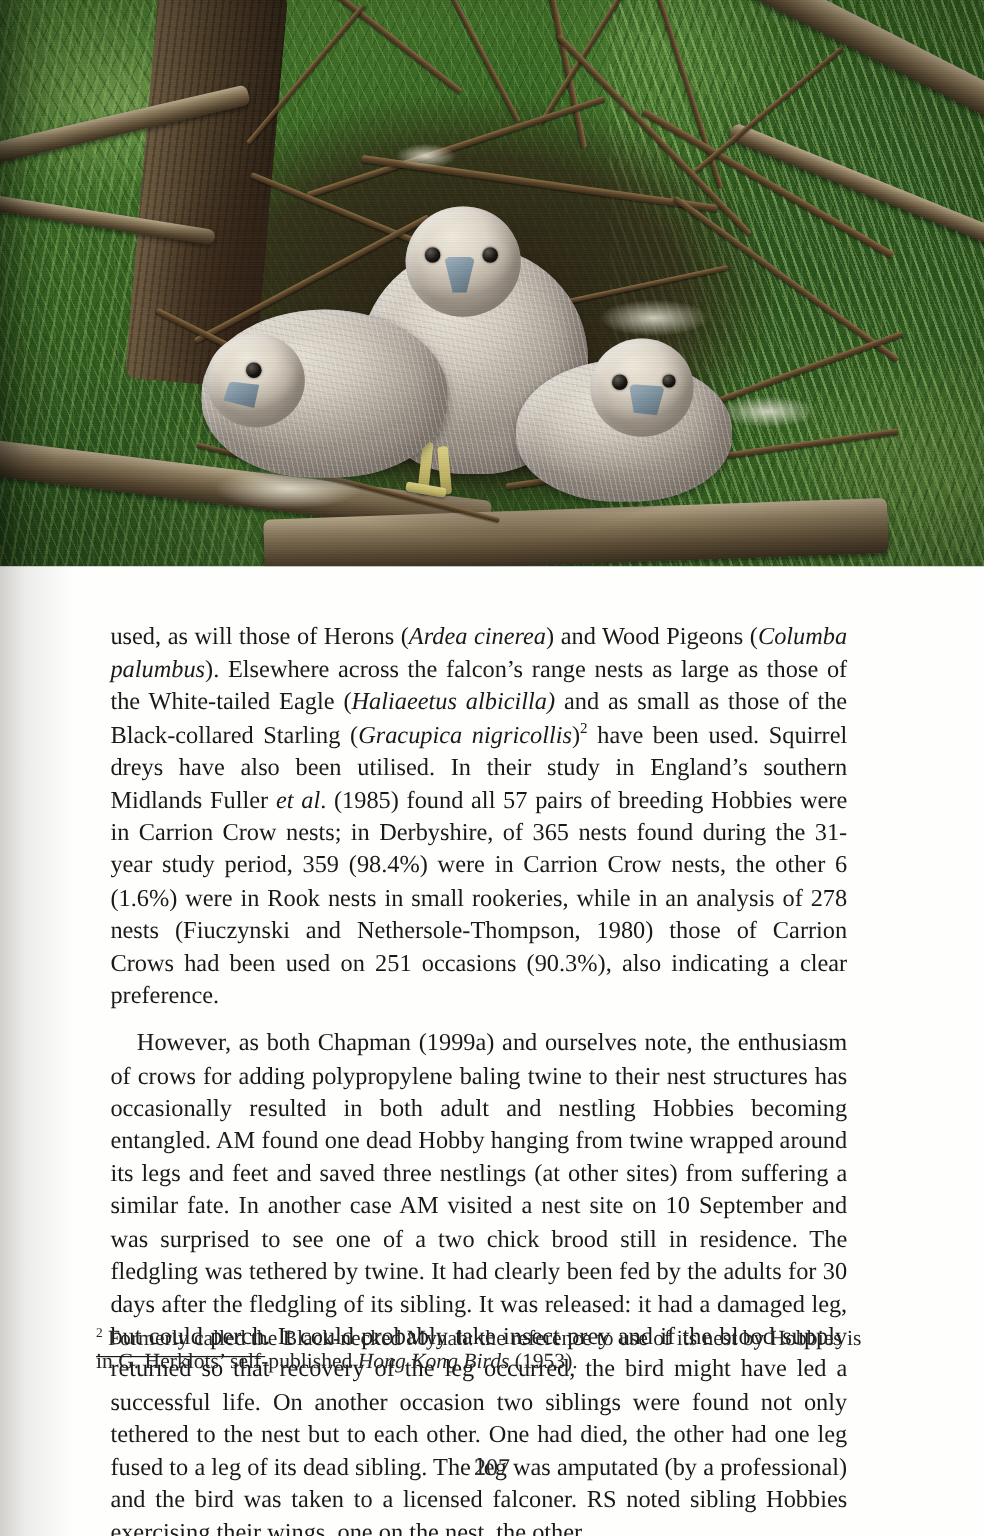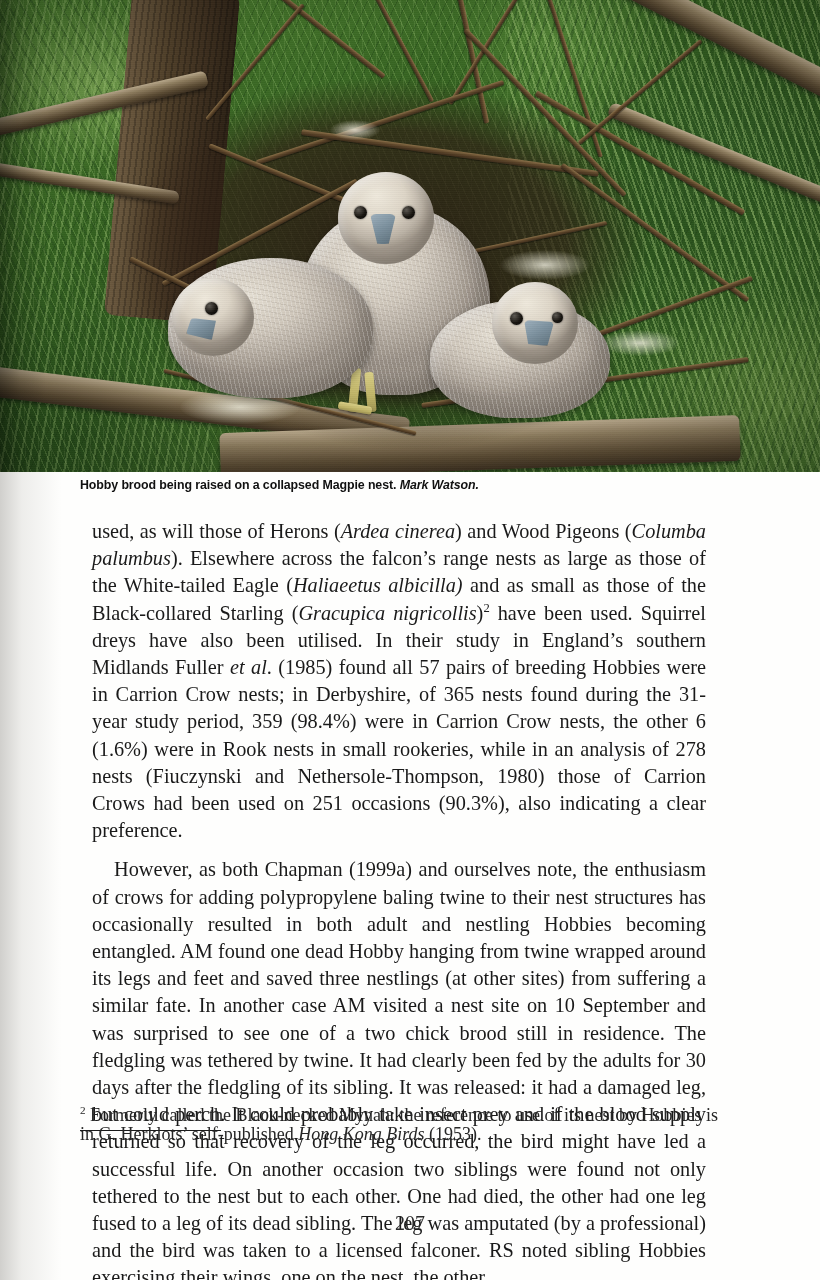--- a/index.html
+++ b/index.html
@@ -287,24 +287,20 @@
     <div class="eye" style="left:552px; top:312px; width:11px; height:11px;"></div>
     <div class="beak" style="left:524px; top:320px; width:30px; height:26px; border-radius:6px 8px 12px 10px; clip-path:polygon(0 0,100% 8%,78% 100%,14% 92%);"></div>
 
     <div class="layer photo-grain"></div>
     <div class="layer vignette"></div>
     <div class="gutter-shadow-top"></div>
   </div>
 
   <div id="paper">
 
-    <div id="caption">
-      <span>Hobby brood being raised on a collapsed Magpie nest.</span>
-      <span class="credit">Mark Watson.</span>
-    </div>
 
     <div id="body">
       <p><span>used, as will those of Herons (</span><em>Ardea cinerea</em><span>) and Wood Pigeons (</span><em>Columba palumbus</em><span>). Elsewhere across the falcon’s range nests as large as those of the White-tailed Eagle (</span><em>Haliaeetus albicilla)</em><span> and as small as those of the Black-collared Starling (</span><em>Gracupica nigricollis</em><span>)</span><sup>2</sup><span> have been used. Squirrel dreys have also been utilised. In their study in England’s southern Midlands Fuller </span><em>et al</em><span>. (1985) found all 57 pairs of breeding Hobbies were in Carrion Crow nests; in Derbyshire, of 365 nests found during the 31-year study period, 359 (98.4%) were in Carrion Crow nests, the other 6 (1.6%) were in  Rook nests in small rookeries, while in an analysis of 278 nests (Fiuczynski and Nethersole-Thompson, 1980) those of Carrion Crows had been used on 251 occasions (90.3%), also indicating a clear preference.</span></p>
       <p class="indent">However, as both Chapman (1999a) and ourselves note, the enthusiasm of crows for adding polypropylene baling twine to their nest structures has occasionally resulted in both adult and nestling Hobbies becoming entangled. AM found one dead Hobby hanging from twine wrapped around its legs and feet and saved three nestlings (at other sites) from suffering a similar fate. In another case AM visited a nest site on 10 September and was surprised to see one of a two chick brood still in residence. The fledgling was tethered by twine. It had clearly been fed by the adults for 30 days after the fledgling of its sibling. It was released: it had a damaged leg, but could perch. It could probably take insect prey and if the blood supply returned so that recovery of the leg occurred, the bird might have led a successful life. On another occasion two siblings were found not only tethered to the nest but to each other. One had died, the other had one leg fused to a leg of its dead sibling. The leg was amputated (by a professional) and the bird was taken to a licensed falconer. RS noted sibling Hobbies exercising their wings, one on the nest, the other</p>
     </div>
 
     <div id="footnote-rule"></div>
 
     <div id="footnote">
       <sup>2</sup><span> Formerly called the Black-necked Mynah: the reference to use of its nest by Hobbies is in G. Herklots’ self-published </span><em>Hong Kong Birds</em><span> (1953).</span>

